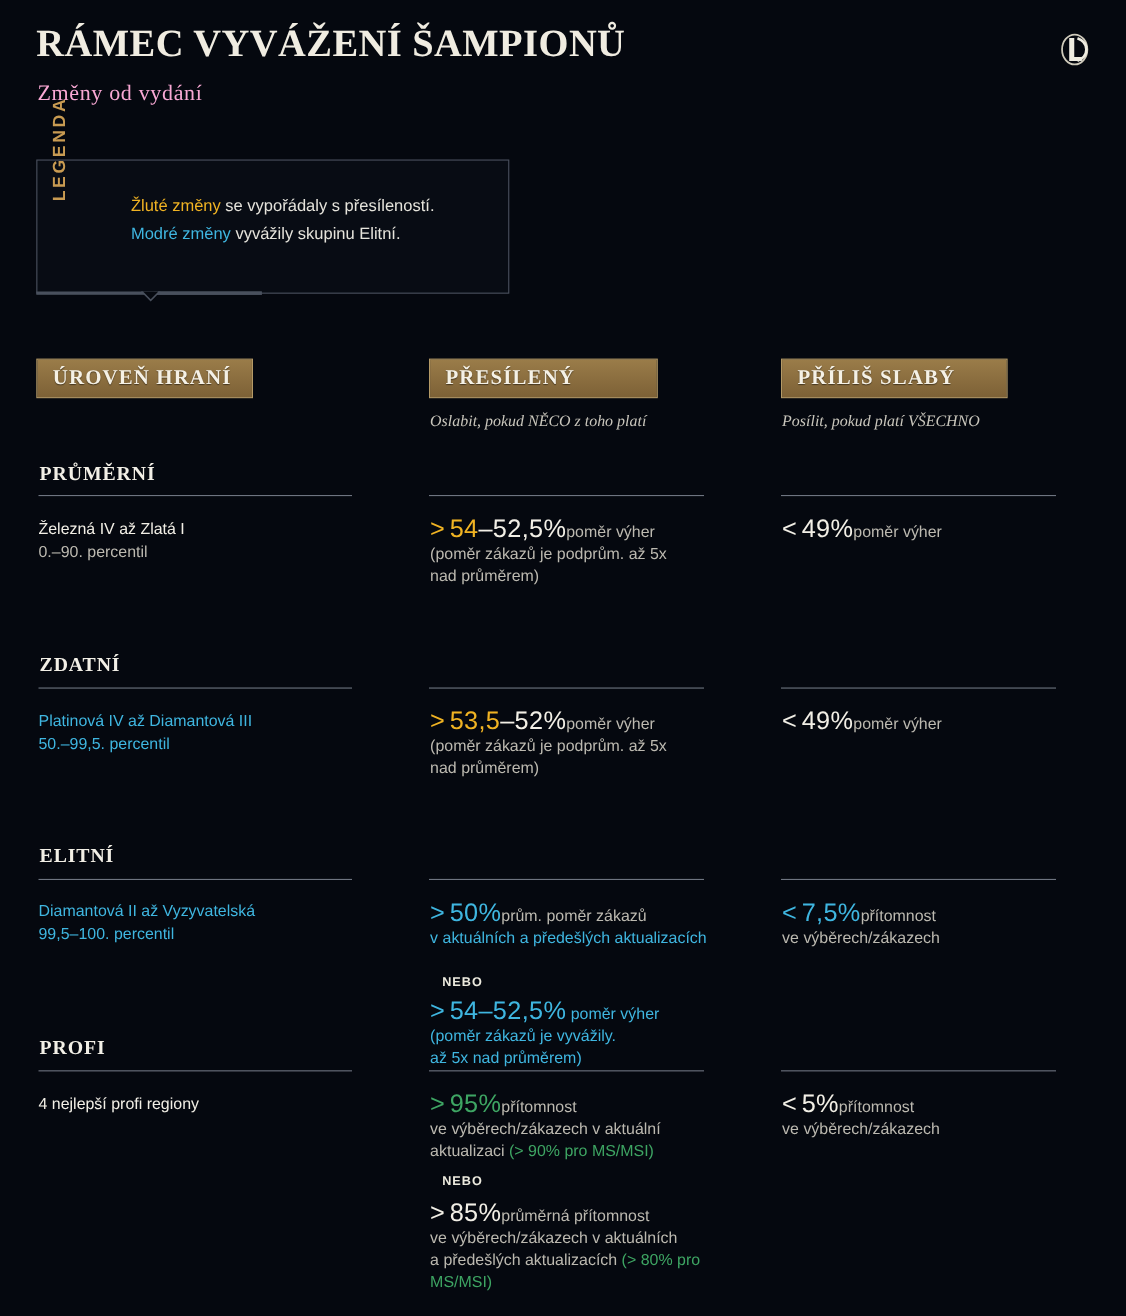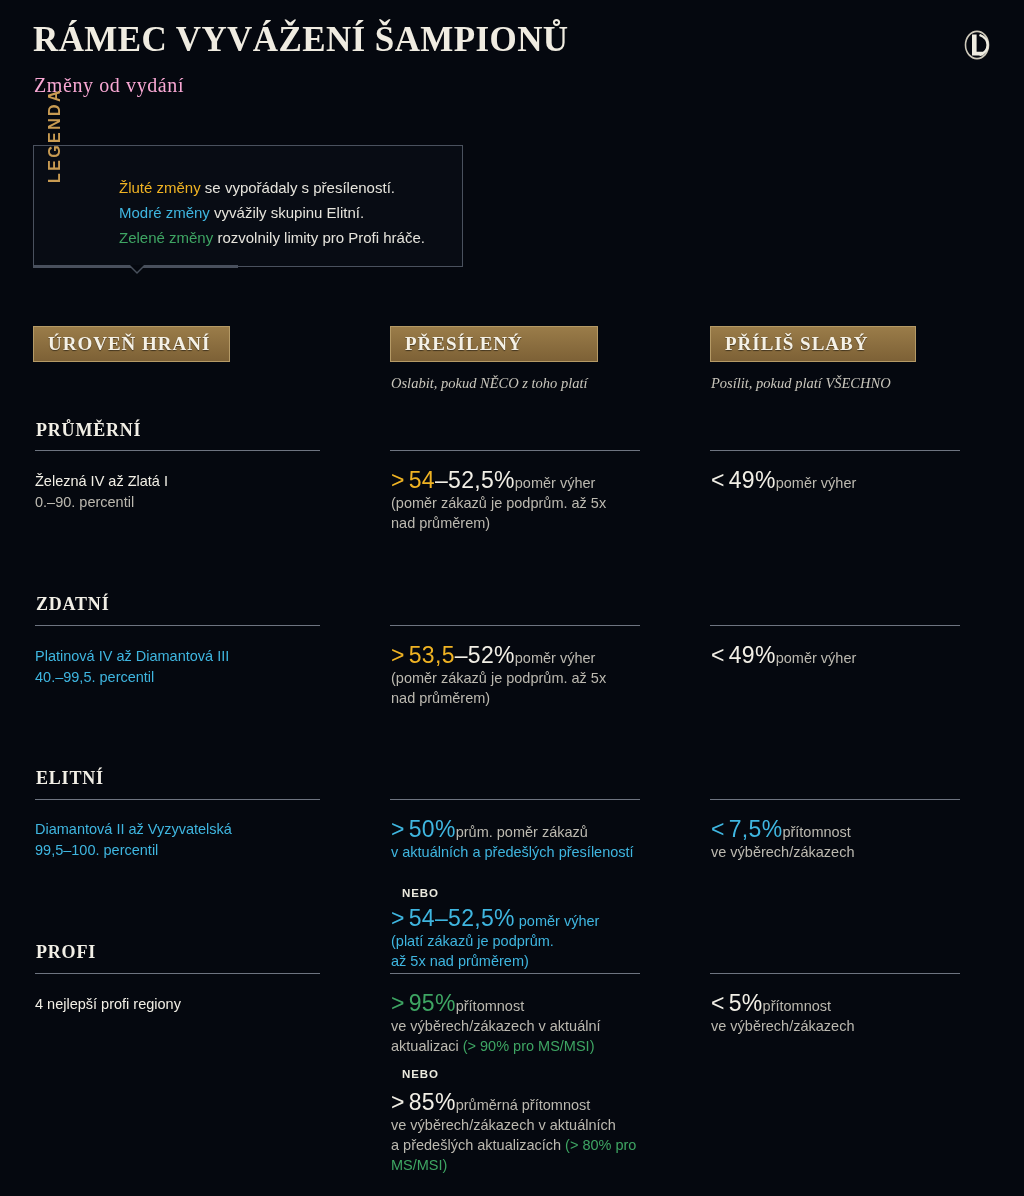--- a/index.html
+++ b/index.html
@@ -216,23 +216,20 @@
 
 <div id="legend-box"></div>
 <div id="legend-vertical">LEGENDA</div>
 <div id="legend-lines">
   <div>
     <span class="lg-yellow">Žluté změny</span><span> se vypořádaly s přesíleností.</span>
   </div>
   <div>
     <span class="lg-blue">Modré změny</span><span> vyvážily skupinu Elitní.</span>
   </div>
-  <div>
-    <span class="lg-green">Zelené změny</span><span> rozvolnily limity pro Profi hráče.</span>
-  </div>
 </div>
 <div id="legend-tail"></div>
 <div id="legend-tail-r"></div>
 <div id="legend-chevron"></div>
 <div id="legend-chevron-inner"></div>
 
 <div id="badge-level" class="col-badge">ÚROVEŇ HRANÍ</div>
 <div id="badge-op" class="col-badge">PŘESÍLENÝ</div>
 <div id="badge-weak" class="col-badge">PŘÍLIŠ SLABÝ</div>
 <div id="sub-op" class="col-sub">Oslabit, pokud NĚCO z toho platí</div>
@@ -260,21 +257,21 @@
   <span class="big v-white">49%</span><span class="t-grey">poměr výher</span>
 </div>
 
 <div class="tier-name" style="left:36px; top:594px;">ZDATNÍ</div>
 <div class="rule" style="left:35px; top:625px; width:285px;"></div>
 <div class="rule" style="left:390px; top:625px; width:250px;"></div>
 <div class="rule" style="left:710px; top:625px; width:250px;"></div>
 
 <div class="tier-desc tone-blue" style="left:35px; top:646px;">
   <span class="d1">Platinová IV až Diamantová III</span>
-  <span class="d2">40.–99,5. percentil</span>
+  <span class="d2">50.–99,5. percentil</span>
 </div>
 
 <div class="cell" style="left:391px; top:645px; width:265px;">
   <span class="big v-yellow">&gt;</span>
   <span class="big v-yellow">53,5</span><span class="big v-white">–52%</span><span class="t-grey">poměr výher</span><br>
   <span class="t-grey">(poměr zákazů je podprům. až 5x</span><br>
   <span class="t-grey">nad průměrem)</span>
 </div>
 
 <div class="cell" style="left:711px; top:645px; width:265px;">
@@ -288,30 +285,30 @@
 <div class="rule" style="left:710px; top:799px; width:250px;"></div>
 
 <div class="tier-desc tone-blue" style="left:35px; top:819px;">
   <span class="d1">Diamantová II až Vyzyvatelská</span>
   <span class="d2">99,5–100. percentil</span>
 </div>
 
 <div class="cell" style="left:391px; top:819px; width:300px;">
   <span class="big v-blue">&gt;</span>
   <span class="big v-blue">50%</span><span class="t-grey">prům. poměr zákazů</span><br>
-  <span class="t-blue">v aktuálních a předešlých přesíleností</span>
+  <span class="t-blue">v aktuálních a předešlých aktualizacích</span>
 </div>
 
 <div class="nebo" style="left:402px; top:887px;">NEBO</div>
 
 <div class="cell" style="left:391px; top:908px; width:300px;">
   <span class="big v-blue">&gt;</span>
   <span class="big v-blue">54–52,5%</span>
   <span class="t-blue">poměr výher</span><br>
-  <span class="t-blue">(platí zákazů je podprům.</span><br>
+  <span class="t-blue">(poměr zákazů je vyvážily.</span><br>
   <span class="t-blue">až 5x nad průměrem)</span>
 </div>
 
 <div class="cell" style="left:711px; top:819px; width:265px;">
   <span class="big v-blue">&lt;</span>
   <span class="big v-blue">7,5%</span><span class="t-grey">přítomnost</span><br>
   <span class="t-grey">ve výběrech/zákazech</span>
 </div>
 
 <div class="tier-name" style="left:36px; top:942px;">PROFI</div>

